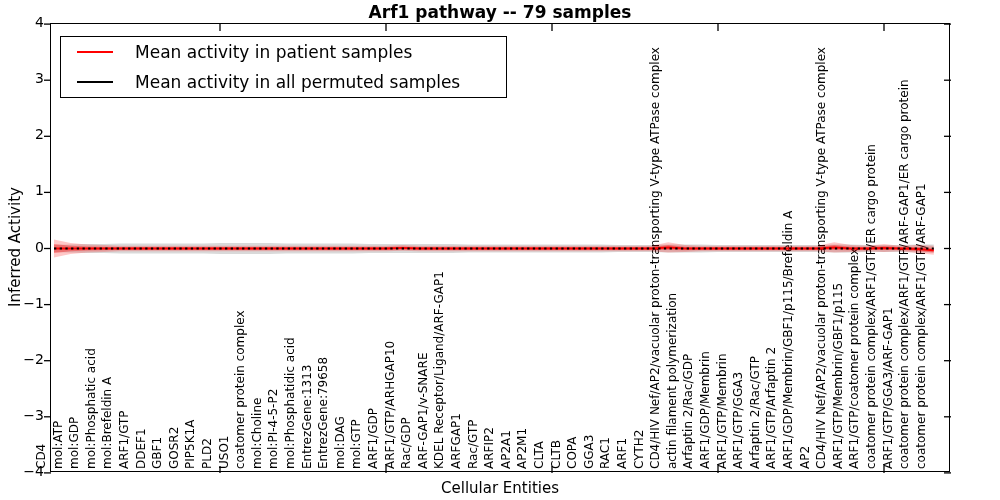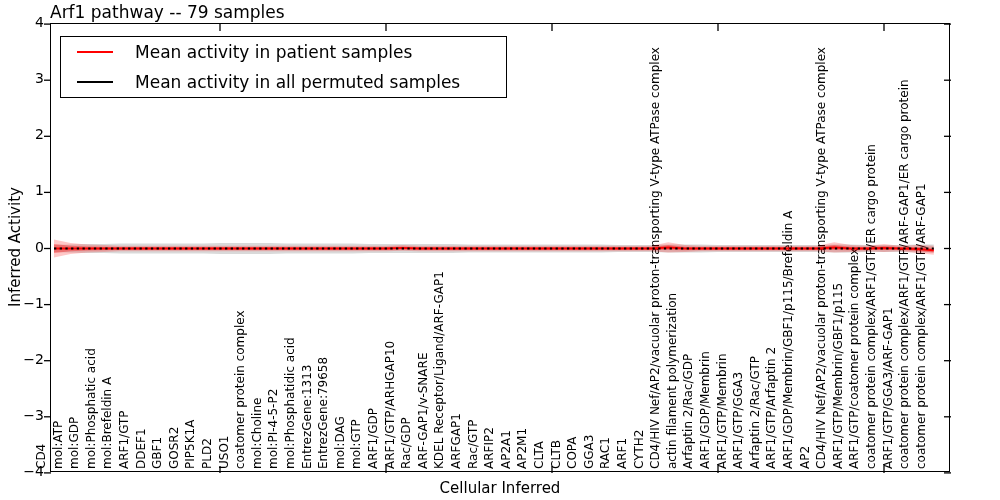--- a/index.html
+++ b/index.html
@@ -1,22 +1,22 @@
 <!DOCTYPE html>
 <html><head>
 <meta charset="utf-8">
 <style>
   html,body{margin:0;padding:0;background:#ffffff;}
   .figure{
     position:relative;width:1000px;height:500px;background:#ffffff;overflow:hidden;
     font-family:"DejaVu Sans","Liberation Sans",sans-serif;color:#000;
   }
   .chart-title{
-    position:absolute;left:50px;top:2px;width:900px;text-align:left;
-    font-size:17px;white-space:nowrap;
+    position:absolute;left:50px;top:2px;width:900px;text-align:center;
+    font-size:17px;white-space:nowrap;font-weight:bold;
   }
   .plot-box{
     position:absolute;left:50px;top:23px;width:900px;height:449px;
     border:1.5px solid #000;box-sizing:border-box;background:transparent;z-index:2;
     pointer-events:none;
   }
   .plot-box svg{position:absolute;left:0;top:0;overflow:visible;}
   .ylabel{
     position:absolute;left:6px;top:247px;transform:rotate(-90deg) translateX(-50%);
     transform-origin:0 0;white-space:nowrap;font-size:15px;z-index:1;
@@ -41,21 +41,21 @@
   .legend-sample{width:36px;height:0;border-top:2px solid #000;margin-left:16px;margin-right:22px;flex:0 0 auto;}
   .legend-label{font-size:17px;white-space:nowrap;}
 </style>
 </head>
 <body>
 
 <div class="figure">
   <div class="chart-title">Arf1 pathway -- 79 samples</div>
 
   <div class="ylabel">Inferred Activity</div>
-  <div class="xlabel">Cellular Inferred</div>
+  <div class="xlabel">Cellular Entities</div>
 
   <div class="plot-box">
     <svg id="plot-svg" width="900" height="449" viewBox="0 0 900 449">
         <polygon points="3.0,221.1 19.6,220.6 36.2,220.0 52.8,220.0 69.4,219.5 86.0,219.5 102.6,219.5 119.2,219.5 135.8,219.5 152.4,219.5 169.0,218.9 185.6,218.9 202.2,218.9 218.8,218.9 235.4,219.5 252.0,219.5 268.6,219.5 285.2,219.5 301.8,219.5 318.4,220.0 335.0,220.0 351.6,220.0 368.2,220.0 384.8,220.0 401.4,220.0 418.0,220.6 434.6,220.6 451.2,220.6 467.8,220.6 484.4,220.6 501.0,220.6 517.6,220.6 534.2,220.6 550.8,220.6 567.4,221.1 584.0,221.1 600.6,221.1 617.2,220.6 633.8,220.6 650.4,220.6 667.0,221.1 683.6,221.1 700.2,221.1 716.8,221.1 733.4,221.1 750.0,221.1 766.6,221.1 783.2,220.6 799.8,220.6 816.4,221.1 833.0,221.1 849.6,221.1 866.2,220.6 882.8,220.6 882.8,228.4 866.2,228.4 849.6,227.9 833.0,227.9 816.4,227.9 799.8,228.4 783.2,228.4 766.6,227.9 750.0,227.9 733.4,227.9 716.8,227.9 700.2,227.9 683.6,227.9 667.0,227.9 650.4,228.4 633.8,228.4 617.2,228.4 600.6,227.9 584.0,227.9 567.4,227.9 550.8,228.4 534.2,228.4 517.6,228.4 501.0,228.4 484.4,228.4 467.8,228.4 451.2,228.4 434.6,228.4 418.0,228.4 401.4,229.0 384.8,229.0 368.2,229.0 351.6,229.0 335.0,229.0 318.4,229.0 301.8,229.5 285.2,229.5 268.6,229.5 252.0,229.5 235.4,229.5 218.8,230.1 202.2,230.1 185.6,230.1 169.0,230.1 152.4,229.5 135.8,229.5 119.2,229.5 102.6,229.5 86.0,229.5 69.4,229.5 52.8,229.0 36.2,229.0 19.6,228.4 3.0,227.9" fill="#000000" fill-opacity="0.15"></polygon>
         <polygon points="3.0,215.5 19.6,218.9 36.2,220.6 52.8,221.1 69.4,221.7 86.0,221.7 102.6,221.7 119.2,221.7 135.8,221.7 152.4,221.7 169.0,221.7 185.6,221.7 202.2,221.7 218.8,221.7 235.4,221.7 252.0,221.7 268.6,221.7 285.2,221.7 301.8,221.7 318.4,221.7 335.0,221.7 351.6,221.1 368.2,221.7 384.8,221.7 401.4,221.7 418.0,221.7 434.6,221.7 451.2,221.7 467.8,221.7 484.4,221.7 501.0,221.7 517.6,221.7 534.2,221.7 550.8,221.7 567.4,221.7 584.0,221.7 600.6,221.7 617.2,218.3 633.8,221.1 650.4,221.7 667.0,221.7 683.6,221.7 700.2,221.7 716.8,221.7 733.4,221.7 750.0,221.7 766.6,221.7 783.2,218.3 799.8,221.1 816.4,221.7 833.0,220.0 849.6,221.7 866.2,221.1 882.8,221.7 882.8,230.7 866.2,229.0 849.6,227.3 833.0,227.9 816.4,227.3 799.8,227.9 783.2,228.4 766.6,227.3 750.0,227.3 733.4,227.3 716.8,227.3 700.2,227.3 683.6,227.3 667.0,227.3 650.4,227.3 633.8,227.9 617.2,228.4 600.6,227.3 584.0,227.3 567.4,227.3 550.8,227.3 534.2,227.3 517.6,227.3 501.0,227.3 484.4,227.3 467.8,227.3 451.2,227.3 434.6,227.3 418.0,227.3 401.4,227.3 384.8,227.3 368.2,227.3 351.6,226.7 335.0,227.3 318.4,227.3 301.8,227.3 285.2,227.3 268.6,227.3 252.0,227.3 235.4,227.3 218.8,227.3 202.2,227.3 185.6,227.3 169.0,227.3 152.4,227.3 135.8,227.3 119.2,227.3 102.6,227.3 86.0,227.3 69.4,227.3 52.8,227.9 36.2,228.4 19.6,230.1 3.0,233.5" fill="#ff0000" fill-opacity="0.22"></polygon>
         <polygon points="3.0,220.0 19.6,221.7 36.2,222.5 52.8,222.8 69.4,223.1 86.0,223.1 102.6,223.1 119.2,223.1 135.8,223.1 152.4,223.1 169.0,223.1 185.6,223.1 202.2,223.1 218.8,223.1 235.4,223.1 252.0,223.1 268.6,223.1 285.2,223.1 301.8,223.1 318.4,223.1 335.0,223.1 351.6,222.5 368.2,223.1 384.8,223.1 401.4,223.1 418.0,223.1 434.6,223.1 451.2,223.1 467.8,223.1 484.4,223.1 501.0,223.1 517.6,223.1 534.2,223.1 550.8,223.1 567.4,223.1 584.0,223.1 600.6,223.1 617.2,220.9 633.8,222.8 650.4,223.1 667.0,223.1 683.6,223.1 700.2,223.1 716.8,223.1 733.4,223.1 750.0,223.1 766.6,223.1 783.2,220.9 799.8,222.8 816.4,223.1 833.0,222.0 849.6,223.1 866.2,223.1 882.8,223.9 882.8,228.4 866.2,227.0 849.6,225.9 833.0,225.9 816.4,225.9 799.8,226.2 783.2,225.9 766.6,225.9 750.0,225.9 733.4,225.9 716.8,225.9 700.2,225.9 683.6,225.9 667.0,225.9 650.4,225.9 633.8,226.2 617.2,225.9 600.6,225.9 584.0,225.9 567.4,225.9 550.8,225.9 534.2,225.9 517.6,225.9 501.0,225.9 484.4,225.9 467.8,225.9 451.2,225.9 434.6,225.9 418.0,225.9 401.4,225.9 384.8,225.9 368.2,225.9 351.6,225.3 335.0,225.9 318.4,225.9 301.8,225.9 285.2,225.9 268.6,225.9 252.0,225.9 235.4,225.9 218.8,225.9 202.2,225.9 185.6,225.9 169.0,225.9 152.4,225.9 135.8,225.9 119.2,225.9 102.6,225.9 86.0,225.9 69.4,225.9 52.8,226.2 36.2,226.5 19.6,227.3 3.0,229.0" fill="#ff0000" fill-opacity="0.35"></polygon>
         <polyline points="3.0,224.5 19.6,224.5 36.2,224.5 52.8,224.5 69.4,224.5 86.0,224.5 102.6,224.5 119.2,224.5 135.8,224.5 152.4,224.5 169.0,224.5 185.6,224.5 202.2,224.5 218.8,224.5 235.4,224.5 252.0,224.5 268.6,224.5 285.2,224.5 301.8,224.5 318.4,224.5 335.0,224.5 351.6,223.9 368.2,224.5 384.8,224.5 401.4,224.5 418.0,224.5 434.6,224.5 451.2,224.5 467.8,224.5 484.4,224.5 501.0,224.5 517.6,224.5 534.2,224.5 550.8,224.5 567.4,224.5 584.0,224.5 600.6,224.5 617.2,223.4 633.8,224.5 650.4,224.5 667.0,224.5 683.6,224.5 700.2,224.5 716.8,224.5 733.4,224.5 750.0,224.5 766.6,224.5 783.2,223.4 799.8,224.5 816.4,224.5 833.0,223.9 849.6,224.5 866.2,225.1 882.8,226.2" fill="none" stroke="#ff0000" stroke-width="2"></polyline>
         <polyline points="3.0,224.5 19.6,224.5 36.2,224.5 52.8,224.5 69.4,224.5 86.0,224.5 102.6,224.5 119.2,224.5 135.8,224.5 152.4,224.5 169.0,224.5 185.6,224.5 202.2,224.5 218.8,224.5 235.4,224.5 252.0,224.5 268.6,224.5 285.2,224.5 301.8,224.5 318.4,224.5 335.0,224.5 351.6,224.5 368.2,224.5 384.8,224.5 401.4,224.5 418.0,224.5 434.6,224.5 451.2,224.5 467.8,224.5 484.4,224.5 501.0,224.5 517.6,224.5 534.2,224.5 550.8,224.5 567.4,224.5 584.0,224.5 600.6,224.5 617.2,224.5 633.8,224.5 650.4,224.5 667.0,224.5 683.6,224.5 700.2,224.5 716.8,224.5 733.4,224.5 750.0,224.5 766.6,224.5 783.2,224.5 799.8,224.5 816.4,224.5 833.0,224.5 849.6,224.5 866.2,224.5 882.8,224.5" fill="none" stroke="#000000" stroke-width="2" stroke-dasharray="2.3,3.4"></polyline>
         <line x1="-7" y1="0.1" x2="0" y2="0.1" stroke="#000" stroke-width="1.3"></line>
         <line x1="893" y1="0.1" x2="900" y2="0.1" stroke="#000" stroke-width="1.3"></line>

